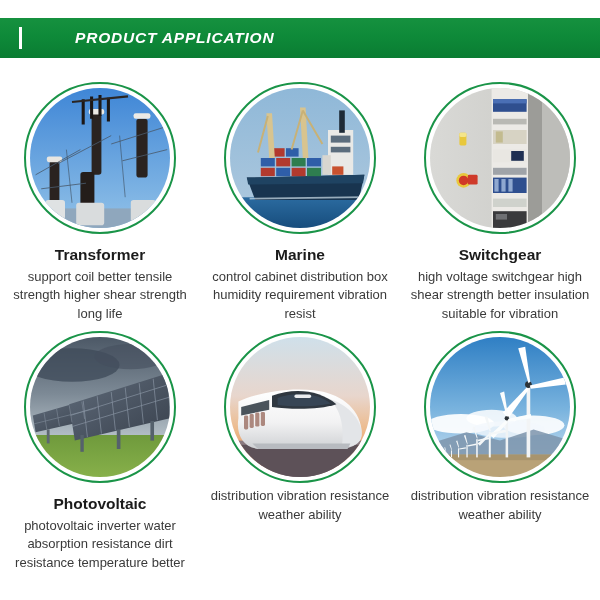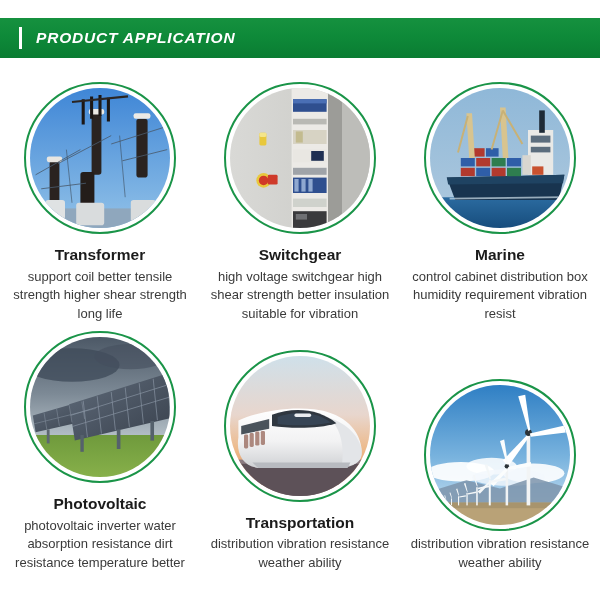--- a/index.html
+++ b/index.html
@@ -23,20 +23,21 @@
   
   .header {
     position: absolute;
     left: 0;
     top: 18px;
     width: 600px;
     height: 40px;
     background: linear-gradient(to bottom, #16913f 0%, #0e8a39 45%, #0a7c32 100%);
     display: flex;
     align-items: center;
+    gap: 39px;
   }
   .header-accent {
     width: 3px;
     height: 22px;
     background: #ffffff;
     margin-left: 19px;
     flex: 0 0 auto;
   }
   .header-title {
     margin-left: 14px;
@@ -62,21 +63,20 @@
   }
 
   
   .grid {
     position: absolute;
     left: 0;
     top: 72px;
     width: 600px;
     display: flex;
     flex-wrap: wrap;
-    align-items: flex-end;
   }
   .cell {
     width: 200px;
     box-sizing: border-box;
     display: flex;
     flex-direction: column;
     align-items: center;
     padding-top: 10px;
   }
 
@@ -162,20 +162,70 @@
             <path d="M38 8 L38 26 M44 6 L44 22 M50 5 L50 20 M56 7 L56 24" stroke="#1c1715" stroke-width="2.2" fill="none"></path>
             <path d="M30 10 L70 6" stroke="#2b2522" stroke-width="1.6"></path>
 
             <path d="M4 62 L36 44 M20 54 L58 34 M58 40 L96 28 M66 52 L98 44 M8 72 L40 68" stroke="#4a5b6d" stroke-width="0.7" fill="none" opacity="0.85"></path>
             <path d="M26 44 L30 82 M64 34 L68 78" stroke="#3d4c5c" stroke-width="0.6" fill="none" opacity="0.7"></path>
           </svg>
         </div>
       </div>
       <div class="card-title">Transformer</div>
       <div class="card-desc">support coil better tensile strength higher shear strength long life</div>
+    </div>
+
+    <div class="cell">
+      <div class="circle-frame">
+        <div class="circle-img">
+          <svg viewBox="0 0 100 100" preserveAspectRatio="xMidYMid slice">
+            <defs>
+              <linearGradient id="sky3" x1="0" y1="0" x2="0" y2="1">
+                <stop offset="0%" stop-color="#8fb8d8"></stop>
+                <stop offset="100%" stop-color="#a9c6dd"></stop>
+              </linearGradient>
+              <linearGradient id="sea3" x1="0" y1="0" x2="0" y2="1">
+                <stop offset="0%" stop-color="#2b6ba0"></stop>
+                <stop offset="100%" stop-color="#174d7d"></stop>
+              </linearGradient>
+            </defs>
+            <rect x="0" y="0" width="100" height="78" fill="url(#sky3)"></rect>
+            <rect x="0" y="78" width="100" height="22" fill="url(#sea3)"></rect>
+
+            <path d="M12 64 L96 62 L92 80 L18 80 Z" fill="#18344f"></path>
+            <path d="M12 64 L96 62 L95 68 L13 69 Z" fill="#1f4362"></path>
+
+            <rect x="22" y="50" width="10" height="6" fill="#2f5ea8"></rect>
+            <rect x="33" y="50" width="10" height="6" fill="#b23a2e"></rect>
+            <rect x="44" y="50" width="10" height="6" fill="#2e7d4f"></rect>
+            <rect x="55" y="50" width="10" height="6" fill="#2f5ea8"></rect>
+            <rect x="22" y="57" width="10" height="6" fill="#b23a2e"></rect>
+            <rect x="33" y="57" width="10" height="6" fill="#2f5ea8"></rect>
+            <rect x="44" y="57" width="10" height="6" fill="#b23a2e"></rect>
+            <rect x="55" y="57" width="10" height="6" fill="#2e7d4f"></rect>
+            <rect x="30" y="43" width="9" height="6" fill="#b23a2e"></rect>
+            <rect x="40" y="43" width="9" height="6" fill="#2f5ea8"></rect>
+
+            <path d="M26 18 L28 50 L32 50 L30 18 Z" fill="#d8c48f"></path>
+            <path d="M50 14 L52 50 L56 50 L54 14 Z" fill="#d8c48f"></path>
+            <path d="M27 20 L20 46 M52 16 L44 44 M52 16 L66 40" stroke="#c8b176" stroke-width="1.4" fill="none"></path>
+
+            <rect x="70" y="30" width="18" height="32" fill="#e9e9e6"></rect>
+            <rect x="72" y="34" width="14" height="5" fill="#5b6d7d"></rect>
+            <rect x="72" y="42" width="14" height="4" fill="#5b6d7d"></rect>
+            <rect x="78" y="16" width="4" height="16" fill="#1d2a36"></rect>
+            <rect x="66" y="48" width="6" height="14" fill="#d8d6d0"></rect>
+            <rect x="73" y="56" width="8" height="6" fill="#c9522f"></rect>
+
+            <path d="M14 79 L96 78" stroke="#cfe0ea" stroke-width="1.2" opacity="0.7"></path>
+          </svg>
+        </div>
+      </div>
+      <div class="card-title">Marine</div>
+      <div class="card-desc">control cabinet distribution box humidity requirement vibration resist</div>
     </div>
 
     <div class="cell">
       <div class="circle-frame">
         <div class="circle-img">
           <svg viewBox="0 0 100 100" preserveAspectRatio="xMidYMid slice">
             <defs>
               <linearGradient id="panelg" x1="0" y1="0" x2="1" y2="0">
                 <stop offset="0%" stop-color="#d9d9d6"></stop>
                 <stop offset="100%" stop-color="#c9c9c5"></stop>
@@ -207,70 +257,20 @@
             <rect x="21" y="32" width="5" height="3" rx="1" fill="#f4e58a"></rect>
 
             <circle cx="24" cy="66" r="5.2" fill="#e8c83c"></circle>
             <circle cx="24" cy="66" r="3.4" fill="#d03a27"></circle>
             <rect x="27" y="62" width="7" height="7" rx="1" fill="#cf3a2a"></rect>
           </svg>
         </div>
       </div>
       <div class="card-title">Switchgear</div>
       <div class="card-desc">high voltage switchgear high shear strength better insulation suitable for vibration</div>
-    </div>
-
-    <div class="cell">
-      <div class="circle-frame">
-        <div class="circle-img">
-          <svg viewBox="0 0 100 100" preserveAspectRatio="xMidYMid slice">
-            <defs>
-              <linearGradient id="sky3" x1="0" y1="0" x2="0" y2="1">
-                <stop offset="0%" stop-color="#8fb8d8"></stop>
-                <stop offset="100%" stop-color="#a9c6dd"></stop>
-              </linearGradient>
-              <linearGradient id="sea3" x1="0" y1="0" x2="0" y2="1">
-                <stop offset="0%" stop-color="#2b6ba0"></stop>
-                <stop offset="100%" stop-color="#174d7d"></stop>
-              </linearGradient>
-            </defs>
-            <rect x="0" y="0" width="100" height="78" fill="url(#sky3)"></rect>
-            <rect x="0" y="78" width="100" height="22" fill="url(#sea3)"></rect>
-
-            <path d="M12 64 L96 62 L92 80 L18 80 Z" fill="#18344f"></path>
-            <path d="M12 64 L96 62 L95 68 L13 69 Z" fill="#1f4362"></path>
-
-            <rect x="22" y="50" width="10" height="6" fill="#2f5ea8"></rect>
-            <rect x="33" y="50" width="10" height="6" fill="#b23a2e"></rect>
-            <rect x="44" y="50" width="10" height="6" fill="#2e7d4f"></rect>
-            <rect x="55" y="50" width="10" height="6" fill="#2f5ea8"></rect>
-            <rect x="22" y="57" width="10" height="6" fill="#b23a2e"></rect>
-            <rect x="33" y="57" width="10" height="6" fill="#2f5ea8"></rect>
-            <rect x="44" y="57" width="10" height="6" fill="#b23a2e"></rect>
-            <rect x="55" y="57" width="10" height="6" fill="#2e7d4f"></rect>
-            <rect x="30" y="43" width="9" height="6" fill="#b23a2e"></rect>
-            <rect x="40" y="43" width="9" height="6" fill="#2f5ea8"></rect>
-
-            <path d="M26 18 L28 50 L32 50 L30 18 Z" fill="#d8c48f"></path>
-            <path d="M50 14 L52 50 L56 50 L54 14 Z" fill="#d8c48f"></path>
-            <path d="M27 20 L20 46 M52 16 L44 44 M52 16 L66 40" stroke="#c8b176" stroke-width="1.4" fill="none"></path>
-
-            <rect x="70" y="30" width="18" height="32" fill="#e9e9e6"></rect>
-            <rect x="72" y="34" width="14" height="5" fill="#5b6d7d"></rect>
-            <rect x="72" y="42" width="14" height="4" fill="#5b6d7d"></rect>
-            <rect x="78" y="16" width="4" height="16" fill="#1d2a36"></rect>
-            <rect x="66" y="48" width="6" height="14" fill="#d8d6d0"></rect>
-            <rect x="73" y="56" width="8" height="6" fill="#c9522f"></rect>
-
-            <path d="M14 79 L96 78" stroke="#cfe0ea" stroke-width="1.2" opacity="0.7"></path>
-          </svg>
-        </div>
-      </div>
-      <div class="card-title">Marine</div>
-      <div class="card-desc">control cabinet distribution box humidity requirement vibration resist</div>
     </div>
 
     <div class="cell row2-cell" style="padding-top:8px;">
       <div class="circle-frame">
         <div class="circle-img">
           <svg viewBox="0 0 100 100" preserveAspectRatio="xMidYMid slice">
             <defs>
               <linearGradient id="stormsky" x1="0" y1="0" x2="0" y2="1">
                 <stop offset="0%" stop-color="#4c5866"></stop>
                 <stop offset="55%" stop-color="#7d8a96"></stop>
@@ -360,21 +360,20 @@
               <rect x="10" y="56" width="3" height="10" rx="1"></rect>
               <rect x="14" y="55" width="3" height="10" rx="1"></rect>
               <rect x="18" y="54" width="3" height="10" rx="1"></rect>
               <rect x="22" y="53.5" width="3" height="10" rx="1"></rect>
             </g>
 
             <path d="M16 76 L86 76 L84 80 L20 80 Z" fill="#b8bbc0"></path>
           </svg>
         </div>
       </div>
-      <div class="card-title">Transportation</div>
       <div class="card-desc">distribution vibration resistance weather ability</div>
     </div>
 
     <div class="cell row2-cell" style="padding-top:8px;">
       <div class="circle-frame">
         <div class="circle-img">
           <svg viewBox="0 0 100 100" preserveAspectRatio="xMidYMid slice">
             <defs>
               <linearGradient id="sky6" x1="0" y1="0" x2="0" y2="1">
                 <stop offset="0%" stop-color="#2f7fc4"></stop>

